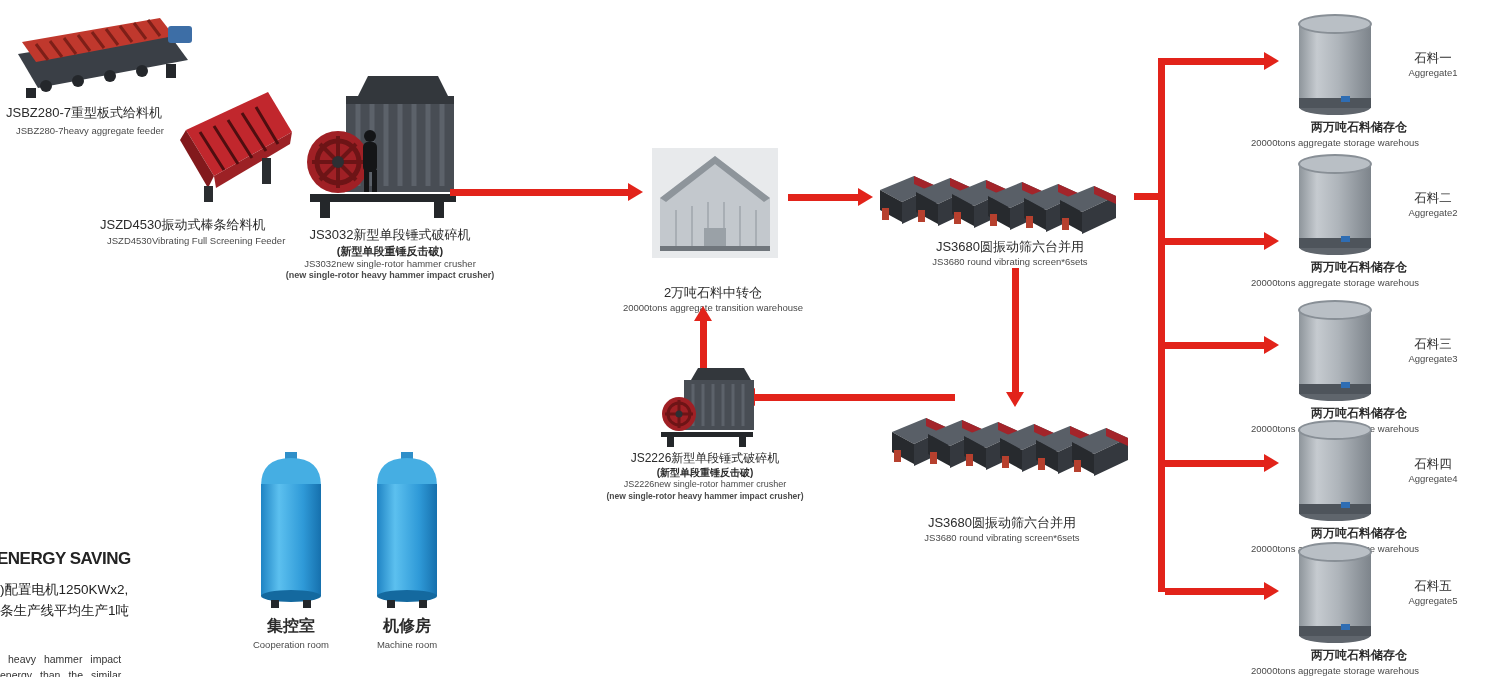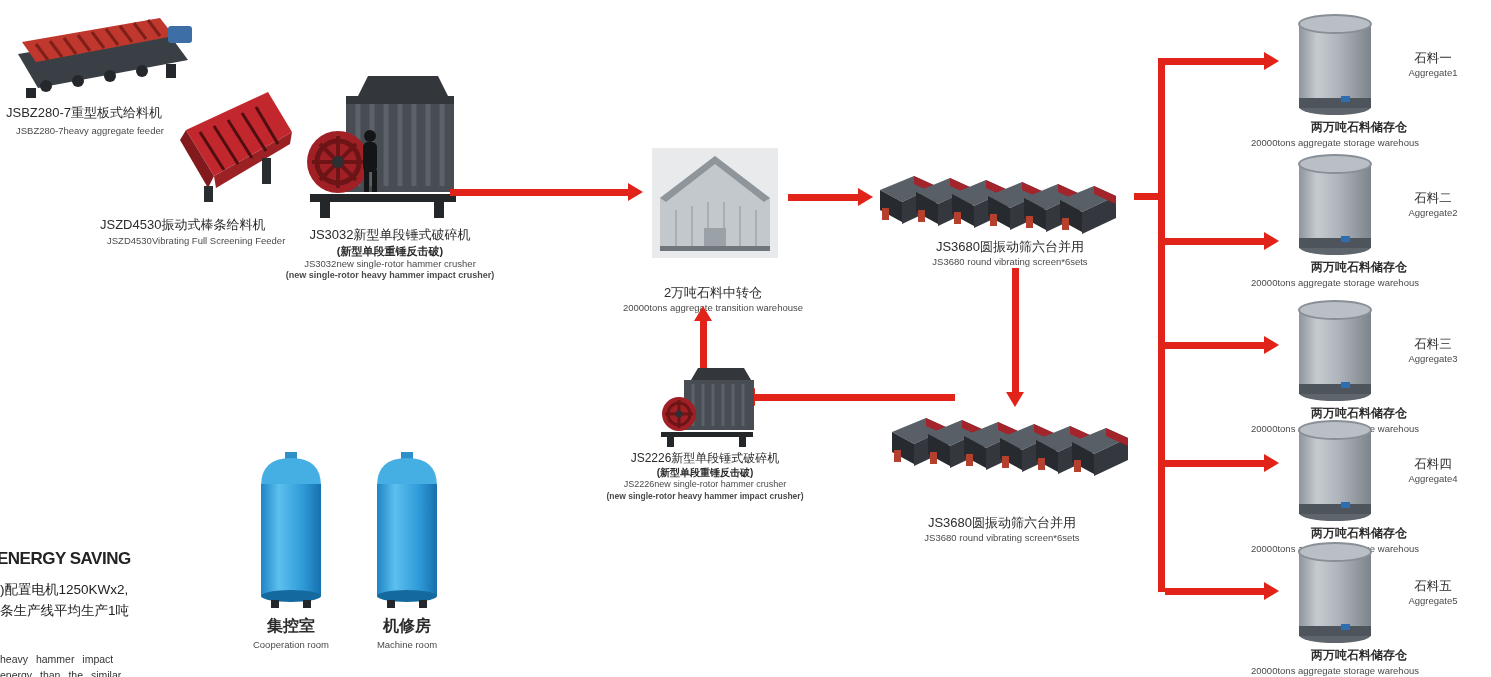--- a/index.html
+++ b/index.html
@@ -342,16 +342,16 @@
       <rect x="16" y="148" width="8" height="8" fill="#23272b"></rect>
       <rect x="48" y="148" width="8" height="8" fill="#23272b"></rect>
     </svg>
     <div class="tank-zh">机修房</div>
     <div class="tank-en">Machine room</div>
   </div>
 
   <div class="abs side-heading" style="left:-3px; top:549px;">ENERGY SAVING</div>
   <div class="abs side-zh" style="left:0px; top:581px;">)配置电机1250KWx2,</div>
   <div class="abs side-zh" style="left:0px; top:602px;">条生产线平均生产1吨</div>
-  <div class="abs side-en" style="left:0px; top:653px;">heavy hammer impact</div>
+  <div class="abs side-en" style="left:8px; top:653px;">heavy hammer impact</div>
   <div class="abs side-en" style="left:0px; top:669px;">energy than the similar</div>
 
 </div>
 
 </body></html>

